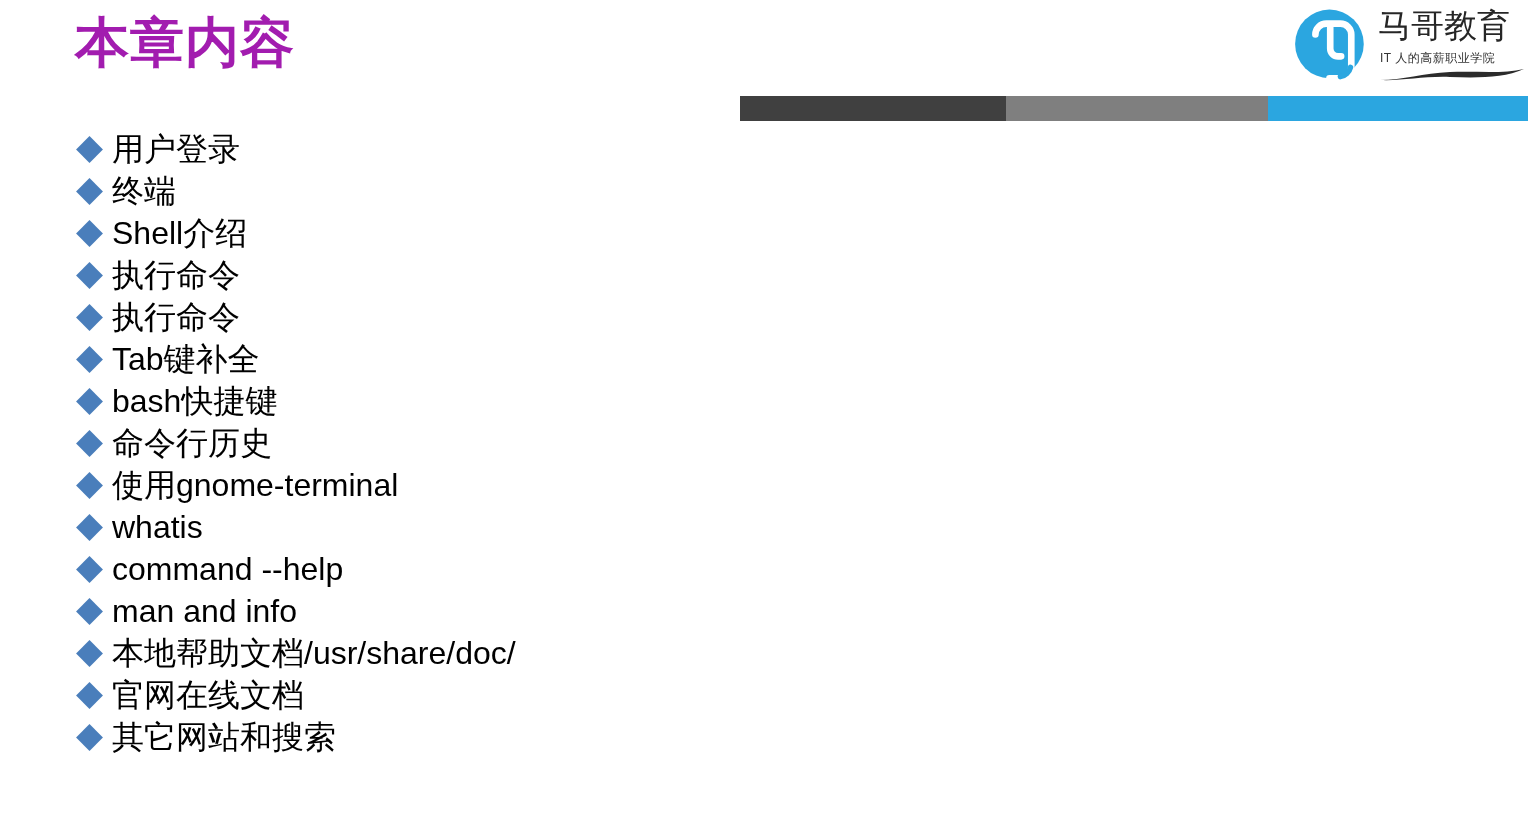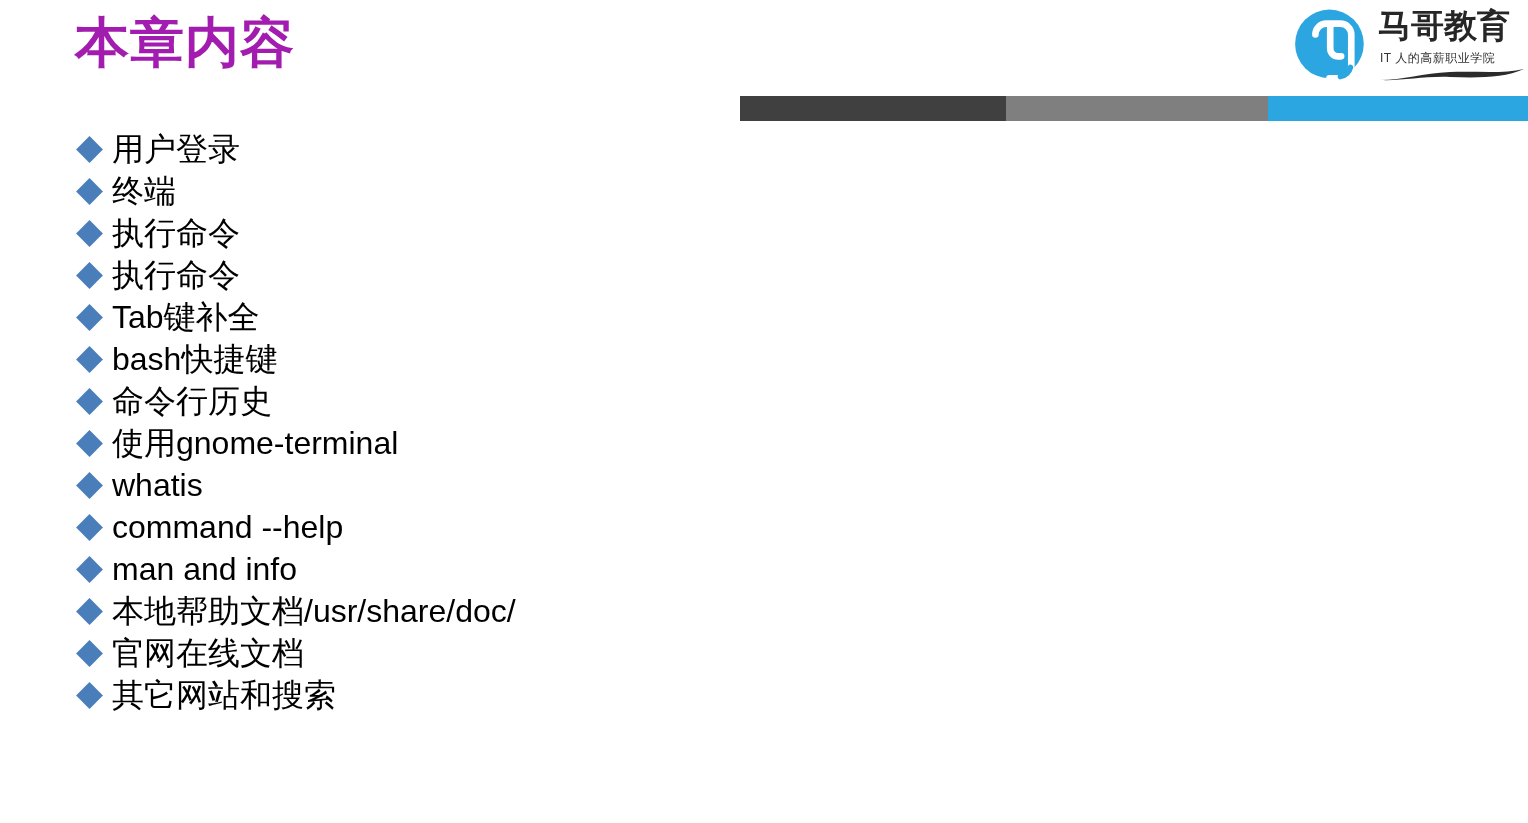--- a/index.html
+++ b/index.html
@@ -63,21 +63,21 @@
     left: 86px;
     top: 0px;
     width: 150px;
     height: 88px;
   }
   #logo-wordmark {
     position: absolute;
     left: 0;
     top: 4px;
     font-size: 33px;
-    font-weight: bold;
+    font-weight: normal;
     color: #262626;
     letter-spacing: 0px;
     white-space: nowrap;
     line-height: 1.1;
   }
   #logo-tagline {
     position: absolute;
     left: 2px;
     top: 46px;
     font-size: 12px;
@@ -169,20 +169,26 @@
     <span class="bullet-label">用户登录</span>
   </div>
 
   <div class="bullet-item">
     <span class="bullet-marker">
         <i class="diamond" style="background: rgb(74, 126, 187);"></i>
       </span>
     <span class="bullet-label">终端</span>
   </div>
 
+  <div class="bullet-item">
+    <span class="bullet-marker">
+        <i class="diamond" style="background: rgb(74, 126, 187);"></i>
+      </span>
+    <span class="bullet-label">Shell介绍</span>
+  </div>
 
   <div class="bullet-item">
     <span class="bullet-marker">
         <i class="diamond" style="background: rgb(74, 126, 187);"></i>
       </span>
     <span class="bullet-label">执行命令</span>
   </div>
 
   <div class="bullet-item">
     <span class="bullet-marker">

